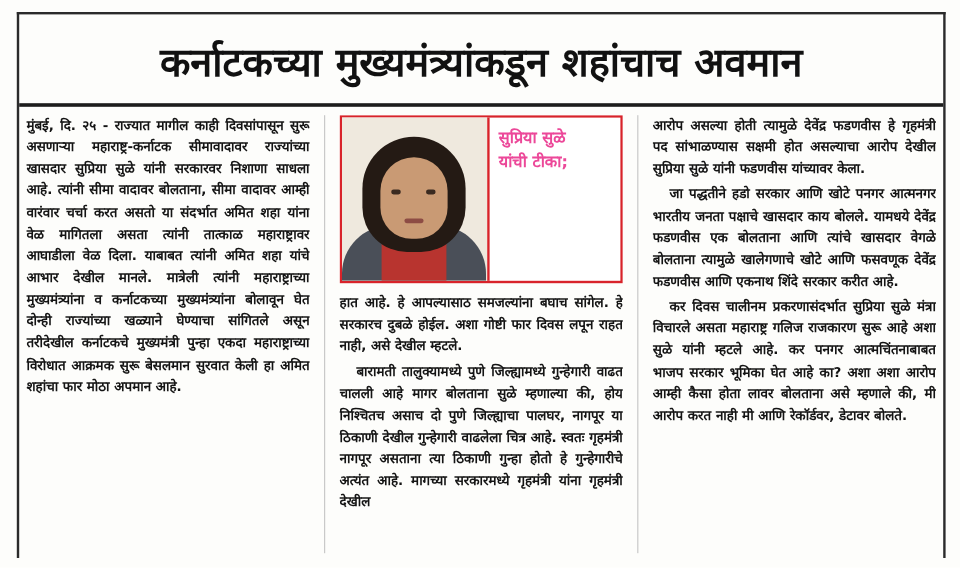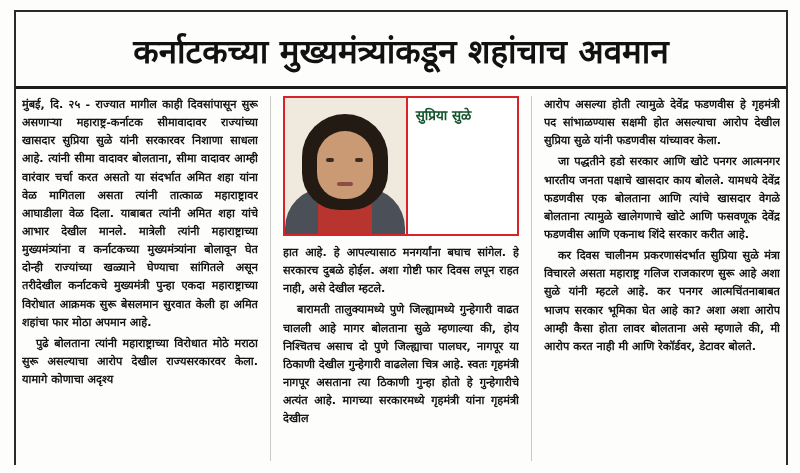--- a/index.html
+++ b/index.html
@@ -182,21 +182,21 @@
     bottom: 0;
     width: 54px;
     height: 40px;
     margin-left: -27px;
     background: #b8342f;
     border-radius: 10px 10px 0 0;
   }
   .caption {
     flex: 1 1 auto;
     padding: 8px 6px 6px 8px;
-    color: #14532d;
+    color: #ec4899;
     font-weight: bold;
     font-size: 13.5px;
     line-height: 1.45;
     box-sizing: border-box;
   }
   .caption div { white-space: nowrap; }
 </style>
 </head>
 <body>
 
@@ -208,42 +208,42 @@
 
   <div class="headline-wrap">
     <div class="headline">कर्नाटकच्या मुख्यमंत्र्यांकडून शहांचाच अवमान</div>
   </div>
   <div class="headline-rule"></div>
 
   <div class="columns">
 
     <div class="col">
       <p class="first">मुंबई, दि. २५ - राज्यात मागील काही दिवसांपासून सुरू असणाऱ्या महाराष्ट्र-कर्नाटक सीमावादावर राज्यांच्या खासदार सुप्रिया सुळे यांनी सरकारवर निशाणा साधला आहे. त्यांनी सीमा वादावर बोलताना, सीमा वादावर आम्ही वारंवार चर्चा करत असतो या संदर्भात अमित शहा यांना वेळ मागितला असता त्यांनी तात्काळ महाराष्ट्रावर आघाडीला वेळ दिला. याबाबत त्यांनी अमित शहा यांचे आभार देखील मानले. मात्रेली त्यांनी महाराष्ट्राच्या मुख्यमंत्र्यांना व कर्नाटकच्या मुख्यमंत्र्यांना बोलावून घेत दोन्ही राज्यांच्या खळ्याने घेण्याचा सांगितले असून तरीदेखील कर्नाटकचे मुख्यमंत्री पुन्हा एकदा महाराष्ट्राच्या विरोधात आक्रमक सुरू बेसलमान सुरवात केली हा अमित शहांचा फार मोठा अपमान आहे.</p>
-      <p>पुढे बोलताना त्यांनी महाराष्ट्राच्या विरोधात मोठे मराठा सुरू असल्याचा आरोप देखील राज्यसरकारवर केला. यामागे कोणाचा अदृश्य</p>
     </div>
 
     <div class="col-divider"></div>
 
     <div class="col">
       <div class="photo-block">
         <div class="photo">
           <div class="bg"></div>
           <div class="body"></div>
           <div class="shawl"></div>
           <div class="hair"></div>
           <div class="face"></div>
           <div class="eye-l"></div>
           <div class="eye-r"></div>
           <div class="mouth"></div>
         </div>
         <div class="caption">
           <div>सुप्रिया सुळे</div>
+          <div>यांची टीका;</div>
         </div>
       </div>
-      <p class="first">हात आहे. हे आपल्यासाठ मनगर्यांना बघाच सांगेल. हे सरकारच दुबळे होईल. अशा गोष्टी फार दिवस लपून राहत नाही, असे देखील म्हटले.</p>
+      <p class="first">हात आहे. हे आपल्यासाठ समजल्यांना बघाच सांगेल. हे सरकारच दुबळे होईल. अशा गोष्टी फार दिवस लपून राहत नाही, असे देखील म्हटले.</p>
       <p>बारामती तालुक्यामध्ये पुणे जिल्ह्यामध्ये गुन्हेगारी वाढत चालली आहे मागर बोलताना सुळे म्हणाल्या की, होय निश्चितच असाच दो पुणे जिल्ह्याचा पालघर, नागपूर या ठिकाणी देखील गुन्हेगारी वाढलेला चित्र आहे. स्वतः गृहमंत्री नागपूर असताना त्या ठिकाणी गुन्हा होतो हे गुन्हेगारीचे अत्यंत आहे. मागच्या सरकारमध्ये गृहमंत्री यांना गृहमंत्री देखील</p>
     </div>
 
     <div class="col-divider"></div>
 
     <div class="col">
       <p class="first">आरोप असल्या होती त्यामुळे देवेंद्र फडणवीस हे गृहमंत्री पद सांभाळण्यास सक्षमी होत असल्याचा आरोप देखील सुप्रिया सुळे यांनी फडणवीस यांच्यावर केला.</p>
       <p>जा पद्धतीने हडो सरकार आणि खोटे पनगर आत्मनगर भारतीय जनता पक्षाचे खासदार काय बोलले. यामधये देवेंद्र फडणवीस एक बोलताना आणि त्यांचे खासदार वेगळे बोलताना त्यामुळे खालेगणाचे खोटे आणि फसवणूक देवेंद्र फडणवीस आणि एकनाथ शिंदे सरकार करीत आहे.</p>
       <p>कर दिवस चालीनम प्रकरणासंदर्भात सुप्रिया सुळे मंत्रा विचारले असता महाराष्ट्र गलिज राजकारण सुरू आहे अशा सुळे यांनी म्हटले आहे. कर पनगर आत्मचिंतनाबाबत भाजप सरकार भूमिका घेत आहे का? अशा अशा आरोप आम्ही कैसा होता लावर बोलताना असे म्हणाले की, मी आरोप करत नाही मी आणि रेकॉर्डवर, डेटावर बोलते.</p>
     </div>

